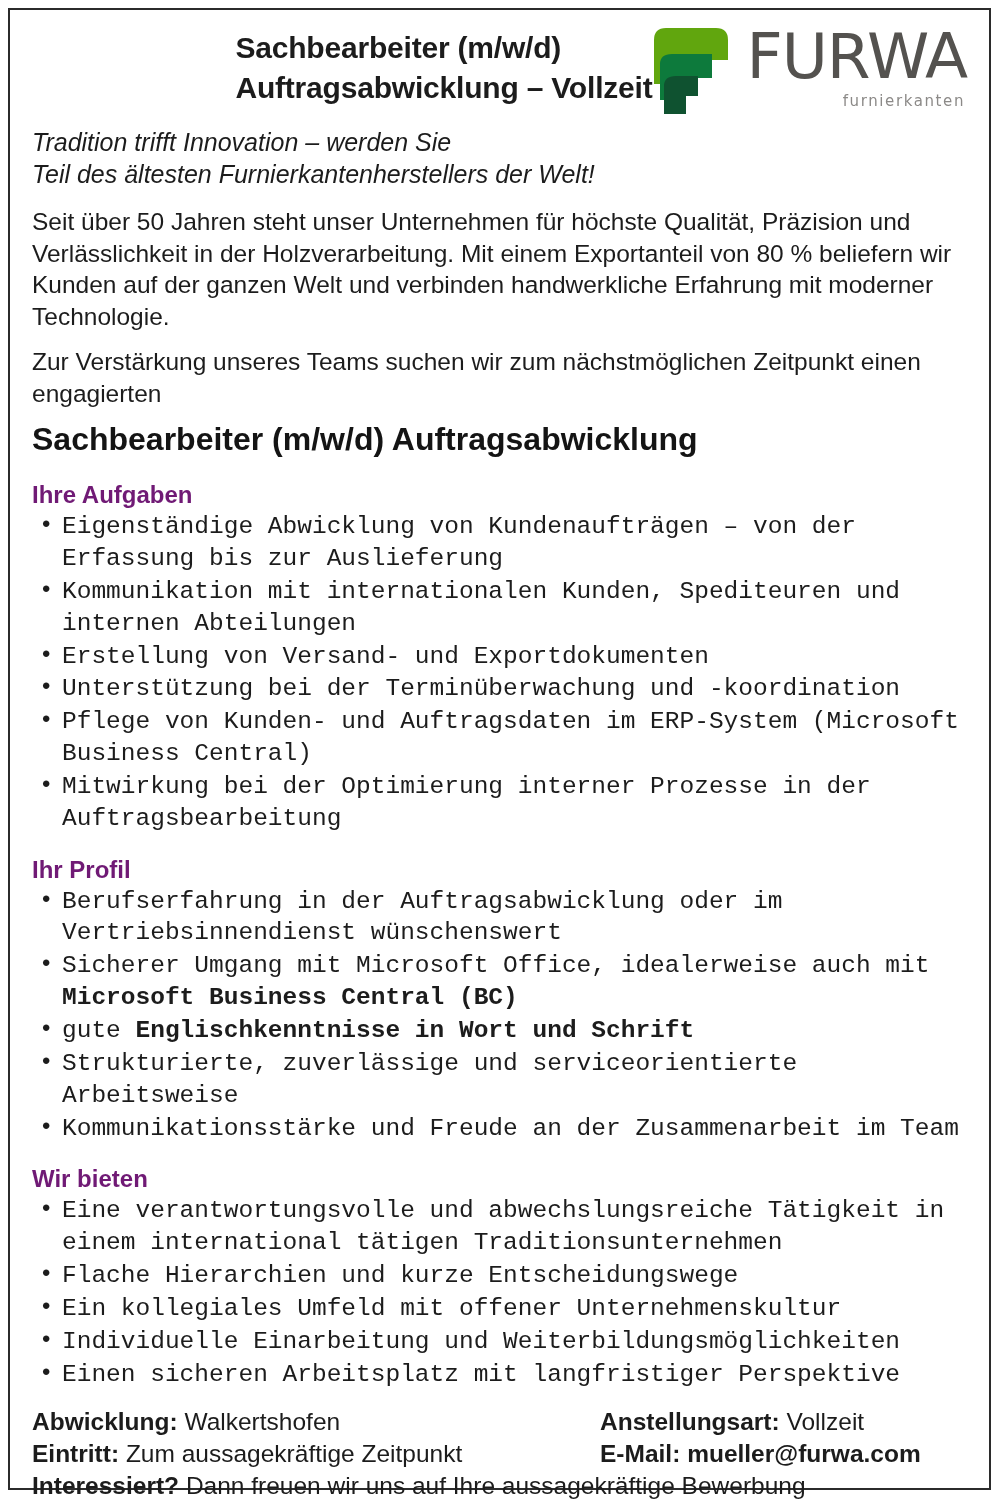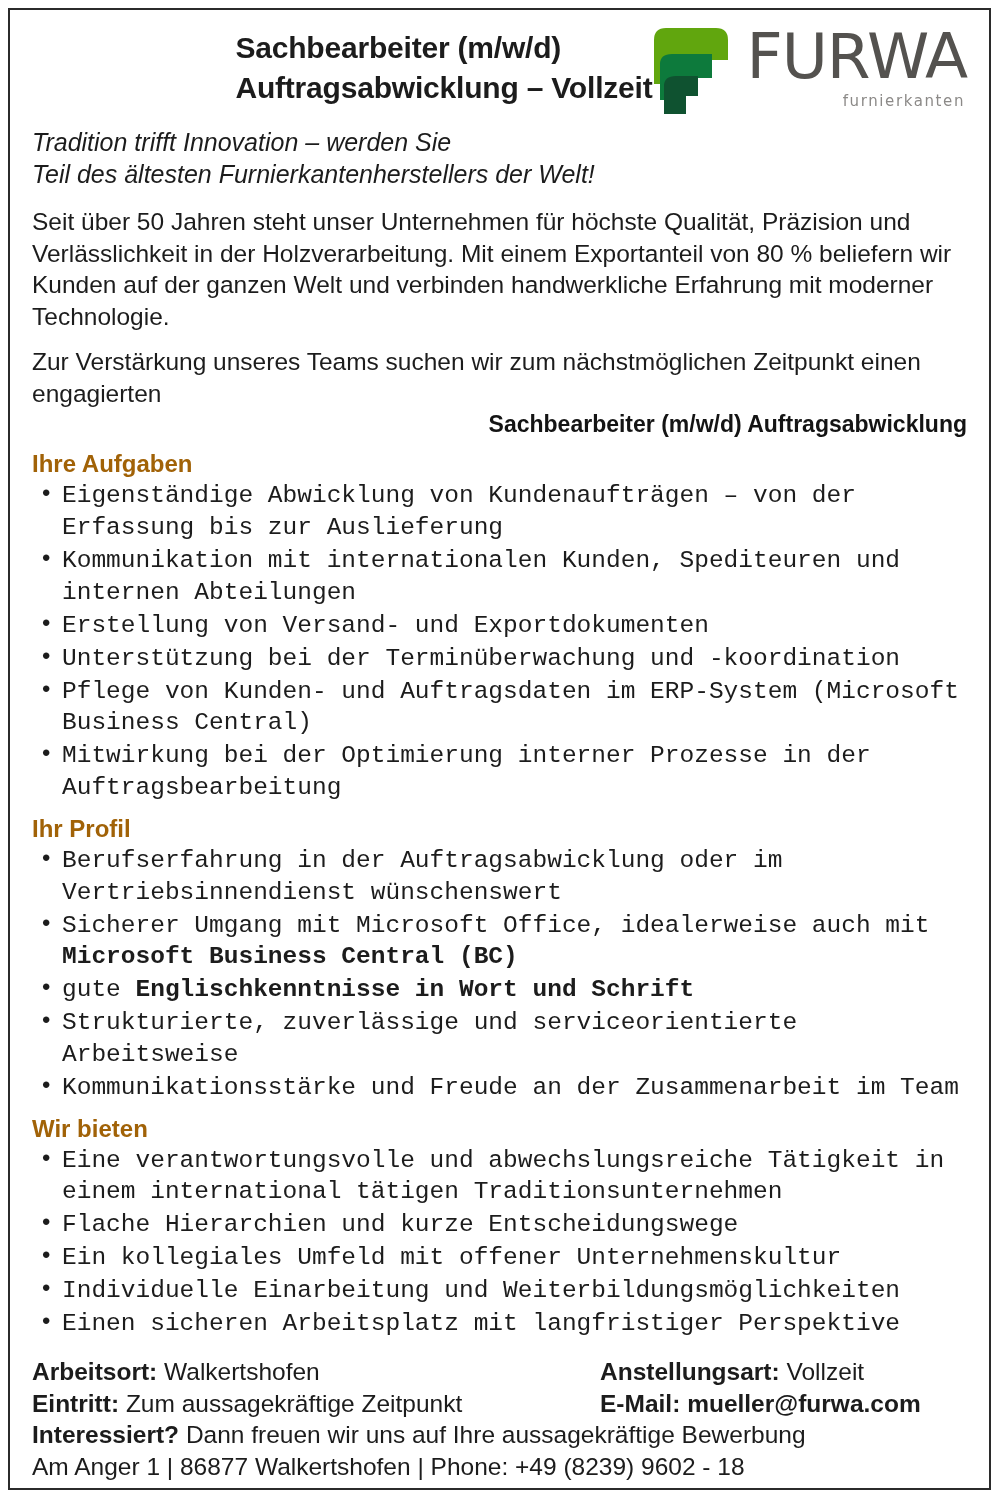--- a/index.html
+++ b/index.html
@@ -95,34 +95,35 @@
   }
   .para {
     font-size: 24.5px;
     line-height: 1.29;
     margin-top: 16px;
     color: #1c1c1c;
   }
   .para.tight { margin-top: 14px; }
 
   .center-headline {
-    text-align: right;
+    text-align: left;
     font-weight: bold;
-    font-size: 23px;
+    font-size: 32px;
     line-height: 1.3;
+    margin-top: 9px;
     color: #141414;
   }
 
   
   .section-title {
     font-weight: bold;
     font-size: 24px;
     line-height: 1.25;
-    margin-top: 10px;
-    color: #a16207;
+    margin-top: 20px;
+    color: #701a75;
   }
   ul.bullets {
     list-style: none;
     margin: 0;
     padding: 0;
   }
   ul.bullets li {
     position: relative;
     padding-left: 30px;
     font-size: 24.5px;
@@ -224,21 +225,21 @@
         <li><span>Ein kollegiales Umfeld mit offener Unternehmenskultur</span></li>
         <li><span>Individuelle Einarbeitung und Weiterbildungsmöglichkeiten</span></li>
         <li><span>Einen sicheren Arbeitsplatz mit langfristiger Perspektive</span></li>
       </ul>
     </div>
 
   <div class="footer">
     <div class="footer-grid">
 
       <div>
-        <b>Arbeitsort:</b>
+        <b>Abwicklung:</b>
         <span>Walkertshofen</span>
       </div>
 
       <div>
         <b>Anstellungsart:</b>
         <span>Vollzeit</span>
       </div>
 
       <div>
         <b>Eintritt:</b>

